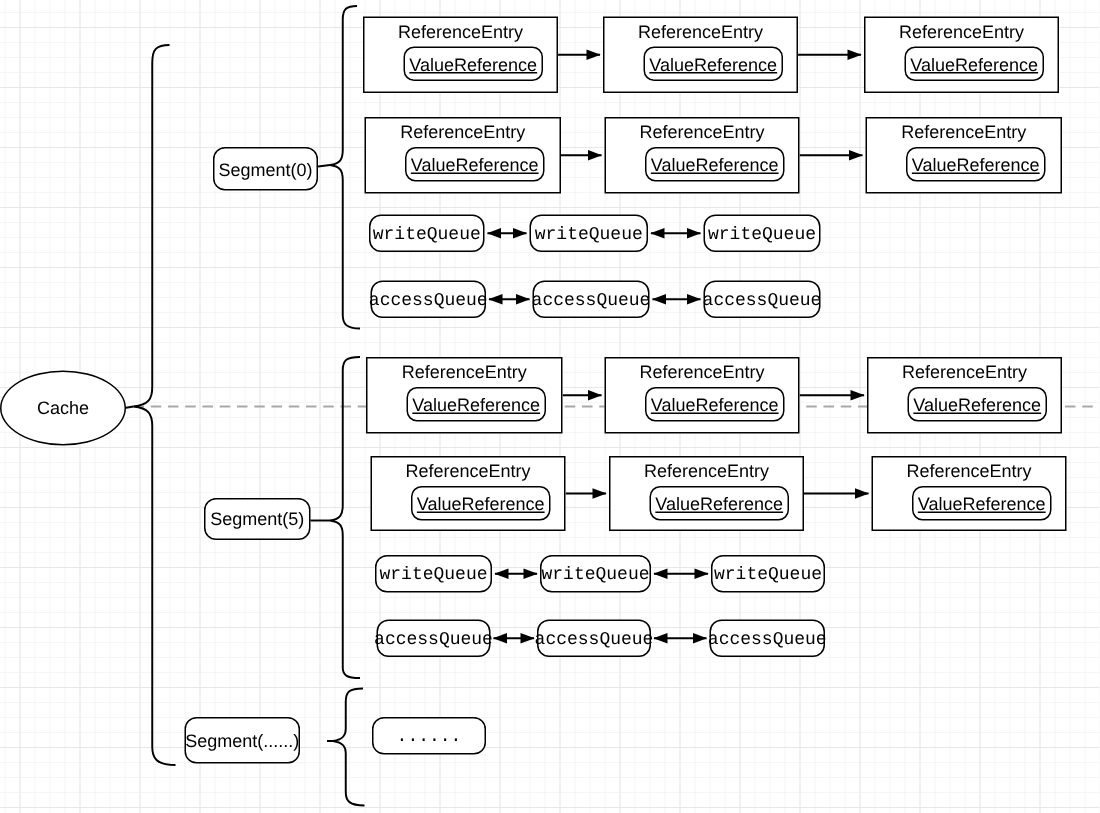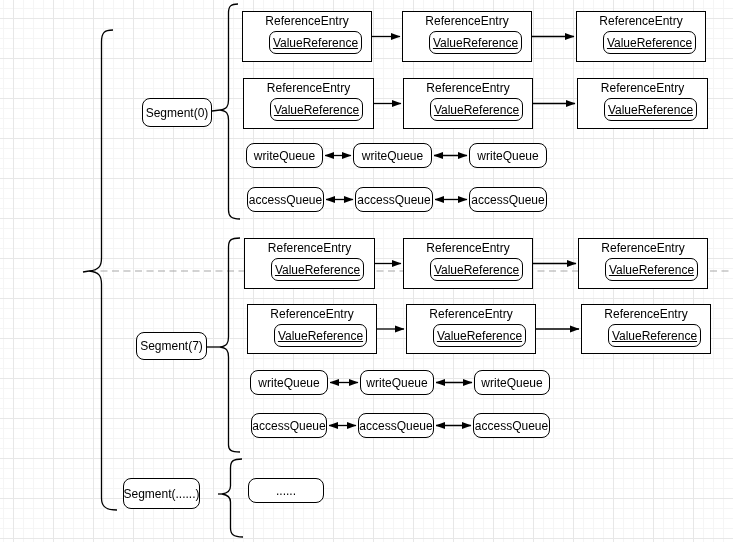--- a/index.html
+++ b/index.html
@@ -20,21 +20,21 @@
     background-position:13px 18px,13px 18px,3px 8px,3px 8px;
   }
   .canvas svg{position:absolute;left:0;top:0;z-index:0;}
   .node{position:absolute;z-index:1;box-sizing:border-box;background:#fff;border:1.3px solid #000;}
   .re{}
   .re-t{display:block;text-align:center;margin-top:2px;line-height:15px;white-space:nowrap;}
   .vr{position:absolute;left:26px;top:19px;width:93px;height:23px;box-sizing:border-box;
       background:#fff;border:1.3px solid #000;border-radius:7px;
       display:flex;align-items:center;justify-content:center;white-space:nowrap;}
   .vr span{text-decoration:underline;}
-  .q{border-radius:8px;display:flex;align-items:center;justify-content:center;white-space:nowrap;}
+  .q{border-radius:8px;display:flex;align-items:center;justify-content:center;white-space:nowrap;font-family:Liberation Mono, monospace;}
   .seg{border-radius:8px;display:flex;align-items:center;justify-content:center;white-space:nowrap;}
   .ell{border-radius:50%;display:flex;align-items:center;justify-content:center;}
 </style>
 </head>
 <body>
 
 <div class="canvas">
 
   <svg width="733" height="542" viewBox="0 0 733 542">
     <defs>
@@ -75,26 +75,29 @@
       <line x1="434" y1="155.5" x2="467" y2="155.5" marker-start="url(#ah)" marker-end="url(#ah)"></line>
       <line x1="326" y1="199.5" x2="353" y2="199.5" marker-start="url(#ah)" marker-end="url(#ah)"></line>
       <line x1="435" y1="199.5" x2="467" y2="199.5" marker-start="url(#ah)" marker-end="url(#ah)"></line>
       <line x1="330" y1="382.5" x2="358" y2="382.5" marker-start="url(#ah)" marker-end="url(#ah)"></line>
       <line x1="436" y1="382.5" x2="472" y2="382.5" marker-start="url(#ah)" marker-end="url(#ah)"></line>
       <line x1="329" y1="425.5" x2="356" y2="425.5" marker-start="url(#ah)" marker-end="url(#ah)"></line>
       <line x1="436" y1="425.5" x2="471" y2="425.5" marker-start="url(#ah)" marker-end="url(#ah)"></line>
     </g>
   </svg>
 
+  <div class="node ell" style="left:0px;top:247px;width:84px;height:50px">
+    <span>Cache</span>
+  </div>
 
   <div class="node seg" style="left:142px;top:98px;width:70px;height:29px">
     <span>Segment(0)</span>
   </div>
   <div class="node seg" style="left:136px;top:332px;width:71px;height:28px">
-    <span>Segment(7)</span>
+    <span>Segment(5)</span>
   </div>
   <div class="node seg" style="left:123px;top:478px;width:77px;height:31px">
     <span>Segment(......)</span>
   </div>
 
   <div class="node re" style="left:242px;top:11px;width:130px;height:51px">
     <span class="re-t">ReferenceEntry</span>
     <div class="vr">
         <span>ValueReference</span>
       </div>

